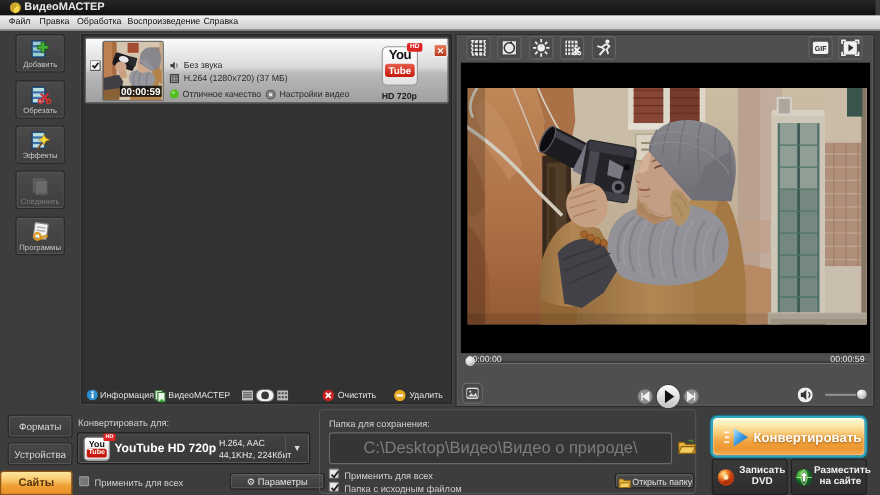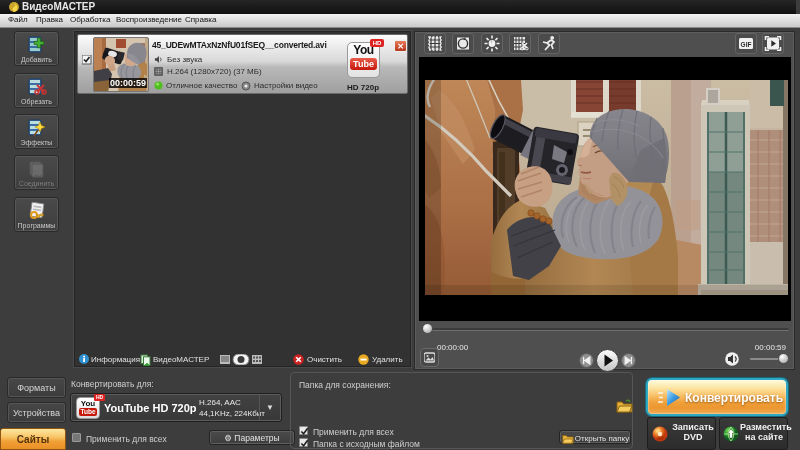--- a/index.html
+++ b/index.html
@@ -24,21 +24,21 @@
 .rowtxt { position:absolute; color:#222; }
 
 .ltool { position:absolute; color:#e0e0e0; font-size:8px; top:350px; }
 
 #vidpanel { left:414px; top:31px; width:381px; height:339px; background:#4f4f4f; border:1px solid #2a2a2a; box-shadow:inset 0 0 0 1px #5c5c5c; }
 .tbtn { position:absolute; top:0px; width:22px; height:21px; background:#4b4b4b; border:1px solid #646464; border-radius:3px; }
 #videoblack { position:absolute; left:4px; top:25px; width:372px; height:264px; background:#000; }
 
 #seektrack { position:absolute; left:10px; top:296px; width:364px; height:3px; background:#3c3c3c; border-bottom:1px solid #6e6e6e; border-radius:2px; }
 #seekthumb { position:absolute; left:7px; top:291px; width:11px; height:11px; border-radius:50%; background:radial-gradient(circle at 35% 30%,#ffffff,#9a9a9a); border:1px solid #4e4e4e; }
-.timelbl { position:absolute; top:311px; color:#e8e8e8; font-size:8px;padding-left:12px; }
+.timelbl { position:absolute; top:290px; color:#e8e8e8; font-size:8px; }
 
 .tab { left:7px; width:59px; height:21px; background:linear-gradient(#474747,#3c3c3c); border:1px solid #2a2a2a; box-shadow:inset 0 0 0 1px #555; border-radius:3px; color:#d6d6d6; font-size:9px; text-align:center; line-height:20px; }
 #tabsites { left:0px; top:428px; width:66px; height:22px; background:linear-gradient(#fde8a0,#f8c468 40%,#f0a136 62%,#ea8f28); border:1px solid #8f5511; border-radius:3px 3px 0 0; color:#54340a; font-weight:bold; font-size:10px; text-align:center; line-height:21px; }
 #convertfor { left:70px; top:372px; width:216px; height:78px; }
 #dropdown { position:absolute; left:0px; top:21px; width:212px; height:29px; background:linear-gradient(#424242,#383838); border:1px solid #1f1f1f; box-shadow:inset 0 0 0 1px #5c5c5c; border-radius:3px; }
 #savepanel { left:290px; top:372px; width:343px; height:77px; border:1px solid #565656; border-radius:4px; }
 #pathbox { position:absolute; left:8px; top:20px; width:312px; height:29px; background:#353535; border:1px solid #6a6a6a; border-radius:3px; color:#7d7d7d; font-size:15px; text-align:center; line-height:27px; white-space:nowrap; }
 #convbtn { left:646px; top:378px; width:142px; height:38px; border-radius:6px; border:2px solid #2fa8c4; box-shadow:0 0 0 1px #18697e, inset 0 0 2px #fff; background:linear-gradient(#fefbe0,#fce7a6 22%,#f7bc62 48%,#f0a13c 65%,#ec9730 82%,#f2aa52); }
 .bigbtn { top:417px; width:69px; height:33px; background:linear-gradient(#3a3a3a,#2c2c2c); border:1px solid #1d1d1d; border-radius:3px; color:#f0f0f0; font-size:9px; font-weight:bold; }
 .chk { position:absolute; width:9px; height:9px; background:#e8e8e8; border:1px solid #888; border-radius:1px; }
@@ -149,21 +149,20 @@
       <ellipse cx="18.5" cy="16" rx="4.5" ry="3" fill="#e6e6e8" transform="rotate(14 18.5 16)"></ellipse>
       <rect x="24" y="14" width="6" height="8" fill="#2a2a2e" transform="rotate(14 27 18)"></rect>
 
       <path d="M11 24 C10 20 13 17 17 18 C21 19 22 23 20 26 C18 29 13 28 11 24 Z" fill="#cfa687"></path>
       <path d="M14 27 L20 26 22 32 15 34 Z" fill="#c89f80"></path>
       <path d="M0 33 L14 30 18 36 16 46 0 48 Z" fill="#3f3f45"></path>
       <path d="M0 44 L16 42 14 55 H0 Z" fill="#8a6238"></path>
       </svg>
       <div id="thumbtime">00:00:59</div>
     </div>
-    <div class="rowtxt" style="left:74px;top:5px;font-size:8.5px;font-weight:bold;letter-spacing:-0.18px;color:#1a1a1a">45_UDEwMTAxNzNfU01fSEQ__converted.avi</div>
     <svg class="rowtxt" style="left:76px;top:20px" width="9" height="9" viewBox="0 0 10 10">
         <path d="M1 3.5 v3 h2 l2.5 2.5 v-8 L3 3.5z" fill="#444"></path>
         <path d="M7 3 q2 2 0 4" stroke="#444" fill="none"></path>
       </svg>
     <div class="rowtxt" style="left:89px;top:20px;font-size:8px;color:#2c2c2c">Без звука</div>
     <svg class="rowtxt" style="left:76px;top:32px" width="9" height="9" viewBox="0 0 10 10">
         <rect x="1" y="1" width="8" height="8" fill="none" stroke="#444" stroke-width="1.4"></rect>
         <path d="M1 3.5h8 M1 6.5h8 M3.5 1v8 M6.5 1v8" stroke="#444" stroke-width=".8"></path>
       </svg>
     <div class="rowtxt" style="left:89px;top:32px;font-size:8px;color:#2c2c2c">H.264 (1280x720) (37 МБ)</div>
@@ -496,20 +495,21 @@
     <div style="position:absolute;left:128px;top:15px;color:#e8e8e8;font-size:8px">44,1KHz, 224Кбит</div>
     <div style="position:absolute;right:1px;top:1px;width:21px;height:25px;border-left:1px solid #555;color:#ddd;font-size:8px;text-align:center;line-height:25px">▼</div>
   </div>
   <div class="chk" style="left:2px;top:61px;background:#777;border-color:#999"></div>
   <div class="chklbl" style="left:16px;top:62px">Применить для всех</div>
   <div class="smbtn" style="left:139px;top:58px;width:86px;height:15px;line-height:14px;font-size:8.5px">⚙ Параметры</div>
 </div>
 
 <div id="savepanel" class="abs">
   <div style="position:absolute;left:8px;top:7px;color:#d0d0d0;font-size:8.5px">Папка для сохранения:</div>
+  <div id="pathbox">C:\Desktop\Видео\Видео о природе\</div>
   <svg style="position:absolute;left:325px;top:26px" width="17" height="15" viewBox="0 0 17 15">
       <path d="M1 3 h5 l1.5 2 H16 v8 H1z" fill="#e8b33a" stroke="#8a6010"></path>
       <path d="M1 13 L3.5 7 H16 L13.5 13z" fill="#f5cc5e" stroke="#8a6010"></path>
       <path d="M10 2 q3 -2 4 1" stroke="#4a8a2a" stroke-width="1.4" fill="none"></path>
     </svg>
   <div class="chk" style="left:8px;top:53px"></div>
   <svg style="position:absolute;left:9px;top:54px" width="9" height="9" viewBox="0 0 10 10">
       <path d="M1.5 5 L4 7.5 L8.5 1.5" stroke="#222" stroke-width="1.8" fill="none"></path>
     </svg>
   <div class="chklbl" style="left:22px;top:54px">Применить для всех</div>

